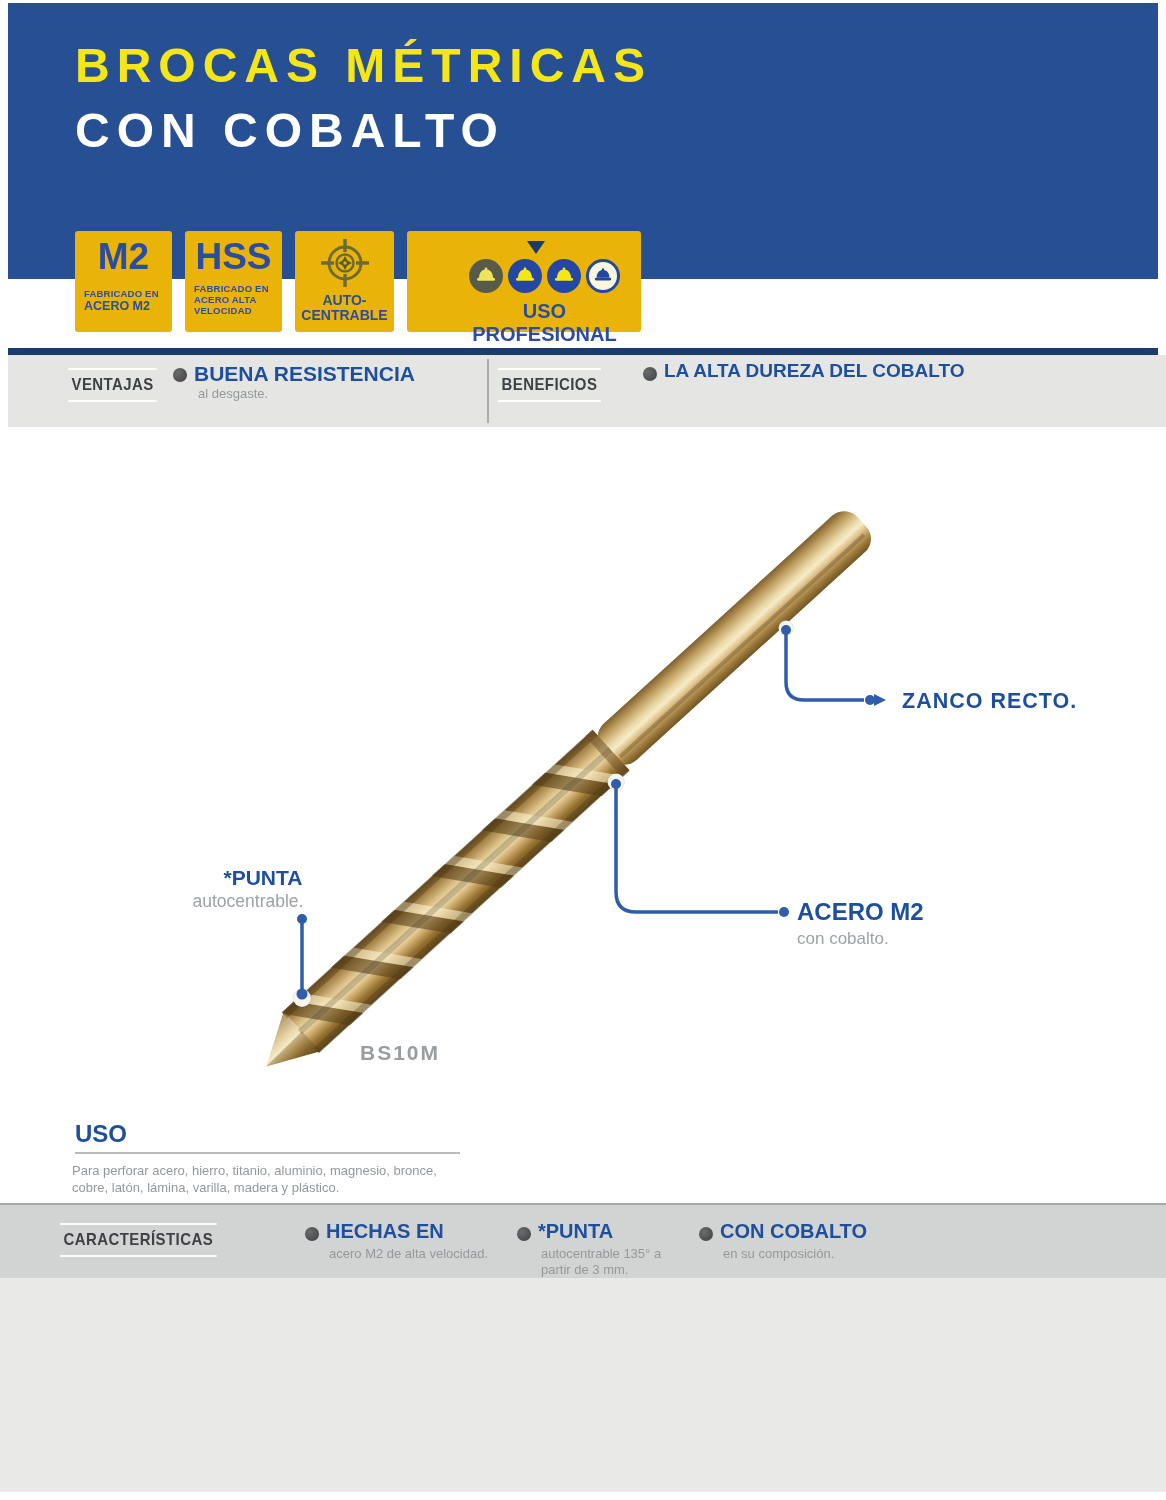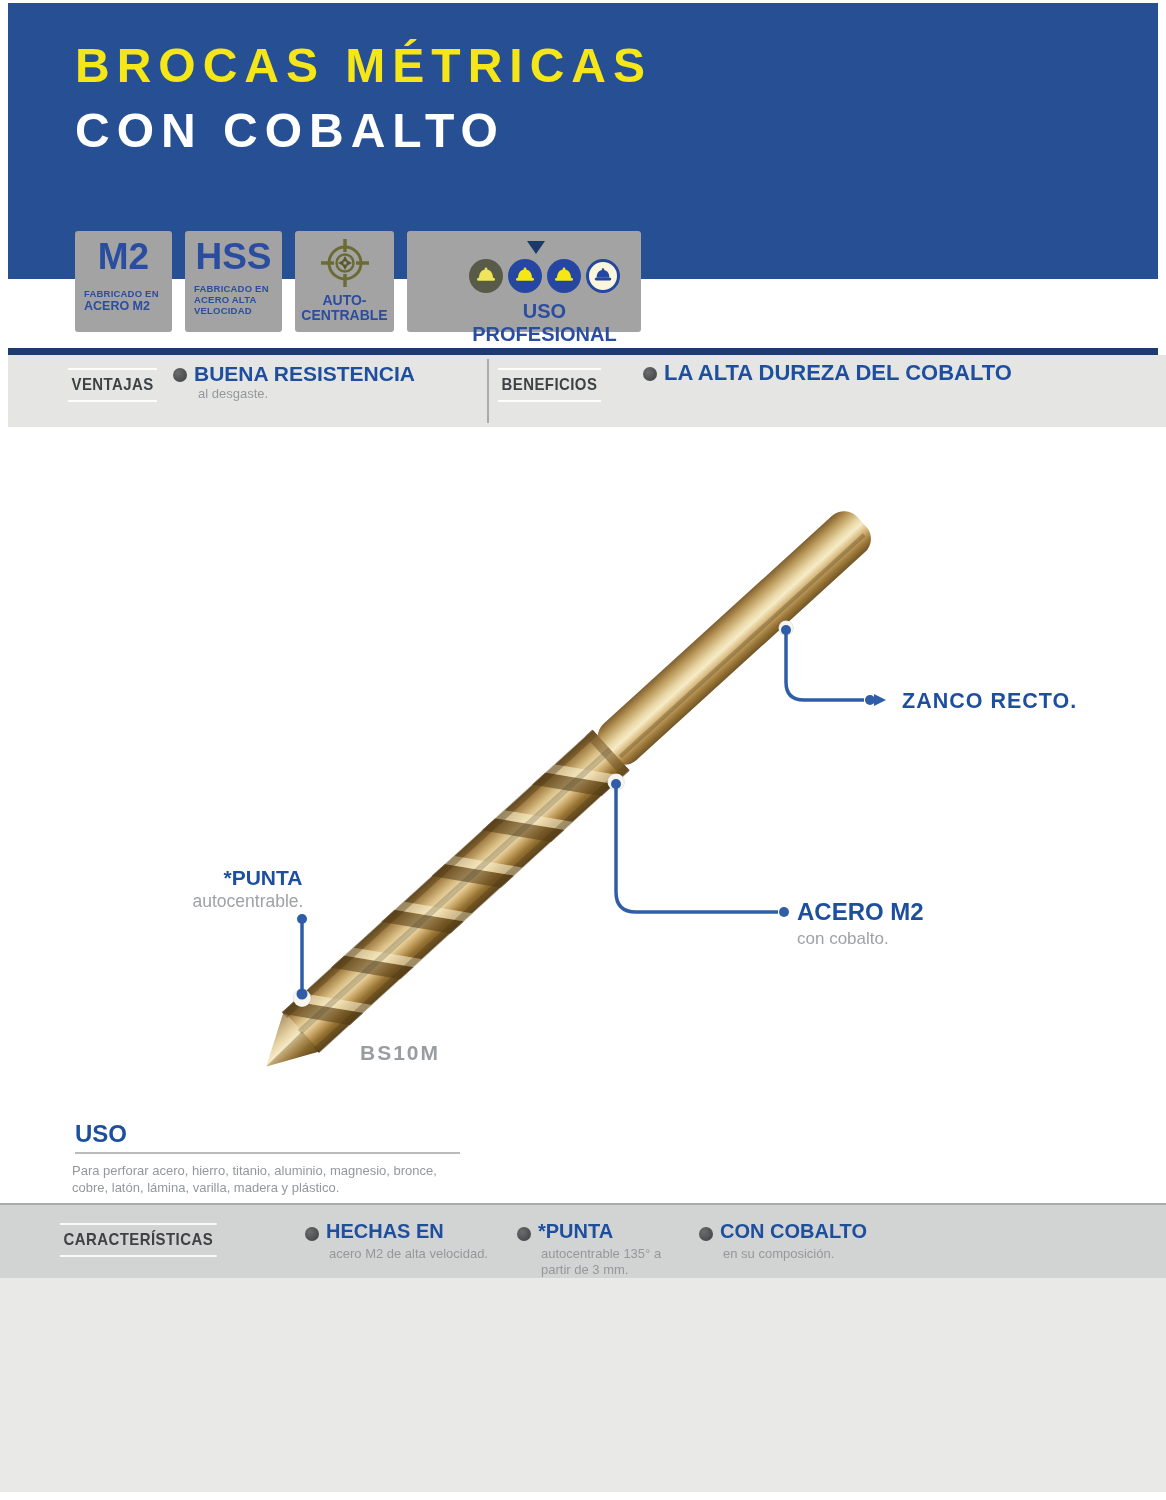--- a/index.html
+++ b/index.html
@@ -6,21 +6,21 @@
   .page{position:relative;width:1166px;height:1500px;background:#ffffff;overflow:hidden;
         font-family:"Liberation Sans", sans-serif;}
 
   
   .header{position:absolute;left:8px;top:3px;width:1150px;height:276px;background:#274F93;}
   .title{position:absolute;left:67px;top:30px;font-weight:bold;font-size:48px;
          letter-spacing:7px;line-height:65px;color:#ffffff;white-space:nowrap;}
   .title .l1{color:#F5E617;}
 
   .badges{position:absolute;left:67px;top:228px;display:flex;gap:13px;align-items:stretch;}
-  .badge{background:#a3a3a3;height:101px;border-radius:3px;position:relative;
+  .badge{background:#eab308;height:101px;border-radius:3px;position:relative;
          display:flex;flex-direction:column;justify-content:flex-start;color:#2B4DA0;}
   .badge.b-m2,.badge.b-hss{width:97px;}
   .badge.b-auto{width:99px;}
   .badge.b-uso{width:193px;padding-left:41px;}
   .badge .big{font-weight:bold;font-size:37px;text-align:center;line-height:44px;margin-top:4px;letter-spacing:0px;}
   .badge .small{font-weight:bold;font-size:9.5px;line-height:11px;padding-left:9px;letter-spacing:0.2px;}
   .badge .small2{font-weight:bold;font-size:12.5px;line-height:14px;padding-left:9px;}
   .b-auto .reticle{margin:6px auto 0 auto;display:block;}
   .b-auto .autoword{font-weight:bold;font-size:14px;line-height:15px;text-align:center;letter-spacing:0px;}
   .hatrow{display:flex;gap:5px;justify-content:center;margin-top:28px;}
@@ -157,21 +157,21 @@
   <div class="bar1">
     <div class="band-label" style="left:60px;top:13px;">VENTAJAS</div>
     <div class="bullet" style="left:165px;top:13px;"></div>
     <div class="headline" style="left:186px;top:7px;font-size:21px;">BUENA RESISTENCIA</div>
     <div class="subtext" style="left:190px;top:31px;">al desgaste.</div>
 
     <div class="vdivider" style="left:479px;top:4px;height:64px;"></div>
 
     <div class="band-label" style="left:490px;top:13px;">BENEFICIOS</div>
     <div class="bullet" style="left:635px;top:12px;"></div>
-    <div class="headline" style="left:656px;top:5px;font-size:22px;">LA ALTA DUREZA DEL COBALTO</div>
+    <div class="headline" style="left:656px;top:5px;font-size:19px;">LA ALTA DUREZA DEL COBALTO</div>
   </div>
 
   <svg class="diagram" width="1166" height="690" viewBox="0 0 1166 690">
     <defs>
       <linearGradient id="goldV" x1="0" y1="-28" x2="0" y2="28" gradientUnits="userSpaceOnUse">
         <stop offset="0" stop-color="#6e5226"></stop>
           <stop offset="0.15" stop-color="#a07c42"></stop>
         <stop offset="0.35" stop-color="#d8bc82"></stop>
           <stop offset="0.5" stop-color="#f0e2b6"></stop>
         <stop offset="0.62" stop-color="#d3b274"></stop>

